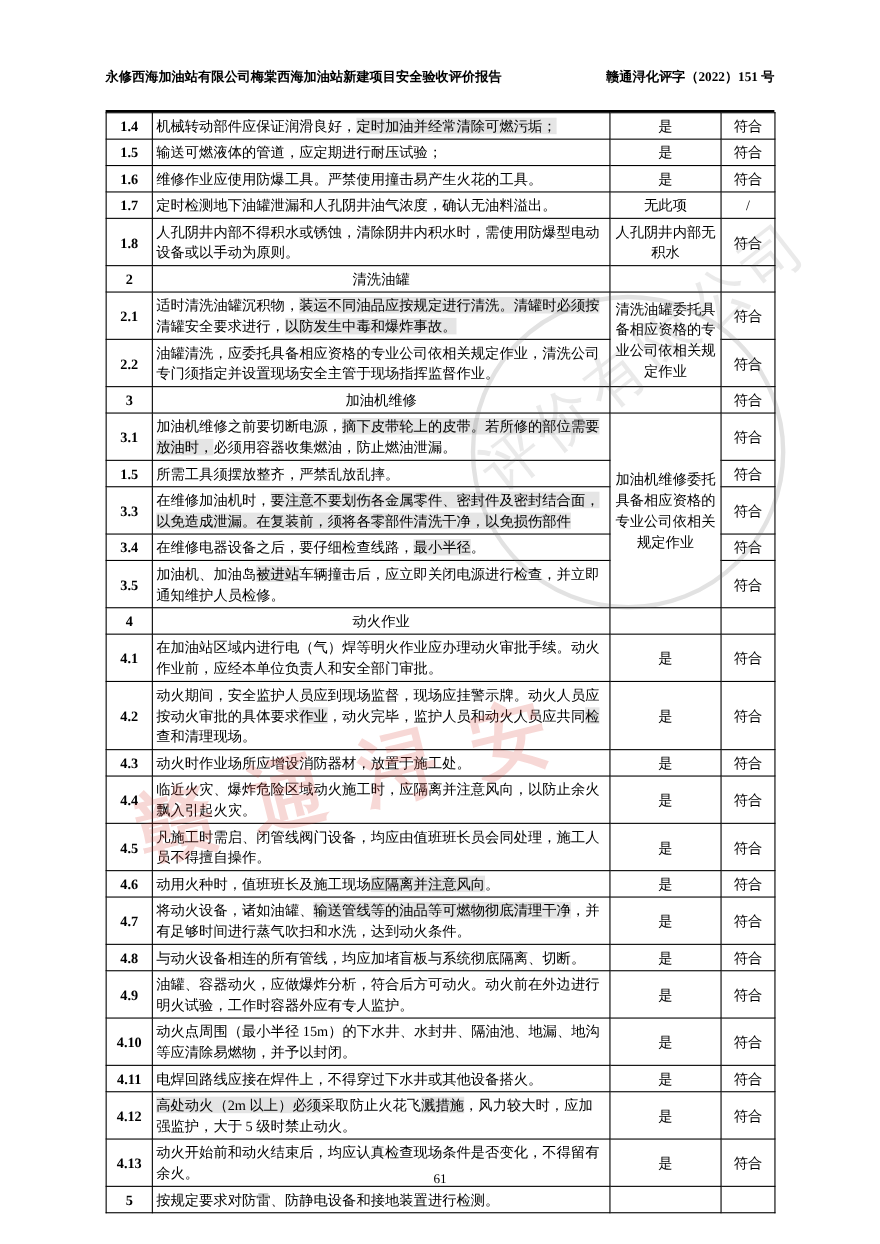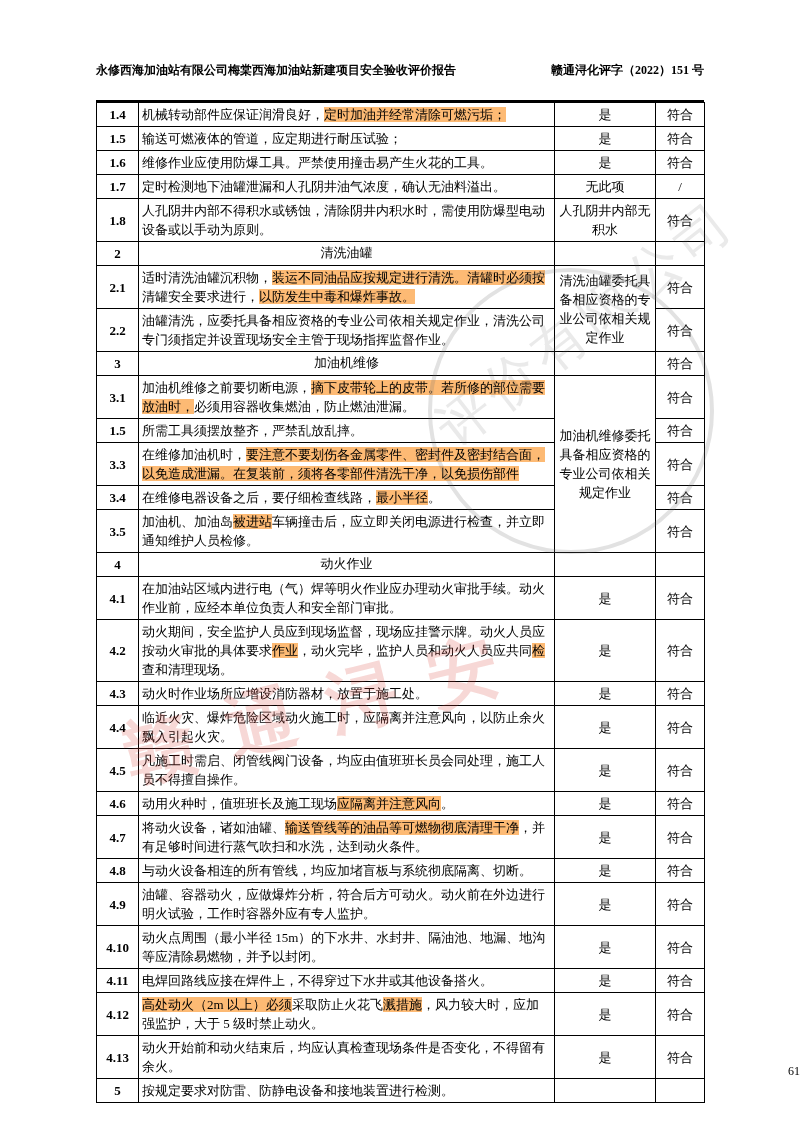--- a/index.html
+++ b/index.html
@@ -39,31 +39,31 @@
     padding:2px 3px;
     vertical-align:middle;
     word-break:break-all;
   }
   .col-num{
     text-align:center;
     font-weight:bold;
     padding:2px 1px;
   }
   .col-desc{text-align:left;}
-  .col-desc.center{text-align:center;font-family:Liberation Mono, monospace;}
+  .col-desc.center{text-align:center;}
   .col-status,.col-result{
     text-align:center;
     padding:2px 2px;
   }
-  .hl{background:#fdba74;}
+  .hl{background:#e5e5e5;}
   .footer{
     position:absolute;
     bottom:52px;left:0;
     width:100%;
-    text-align:right;
+    text-align:center;
     font-size:12px;
   }
   
   .wm{position:absolute;pointer-events:none;z-index:3;}
   .wm-circle{
     left:428px;top:268px;
     width:278px;height:278px;
     border:4px solid rgba(110,110,110,0.20);
     border-radius:50%;
   }

